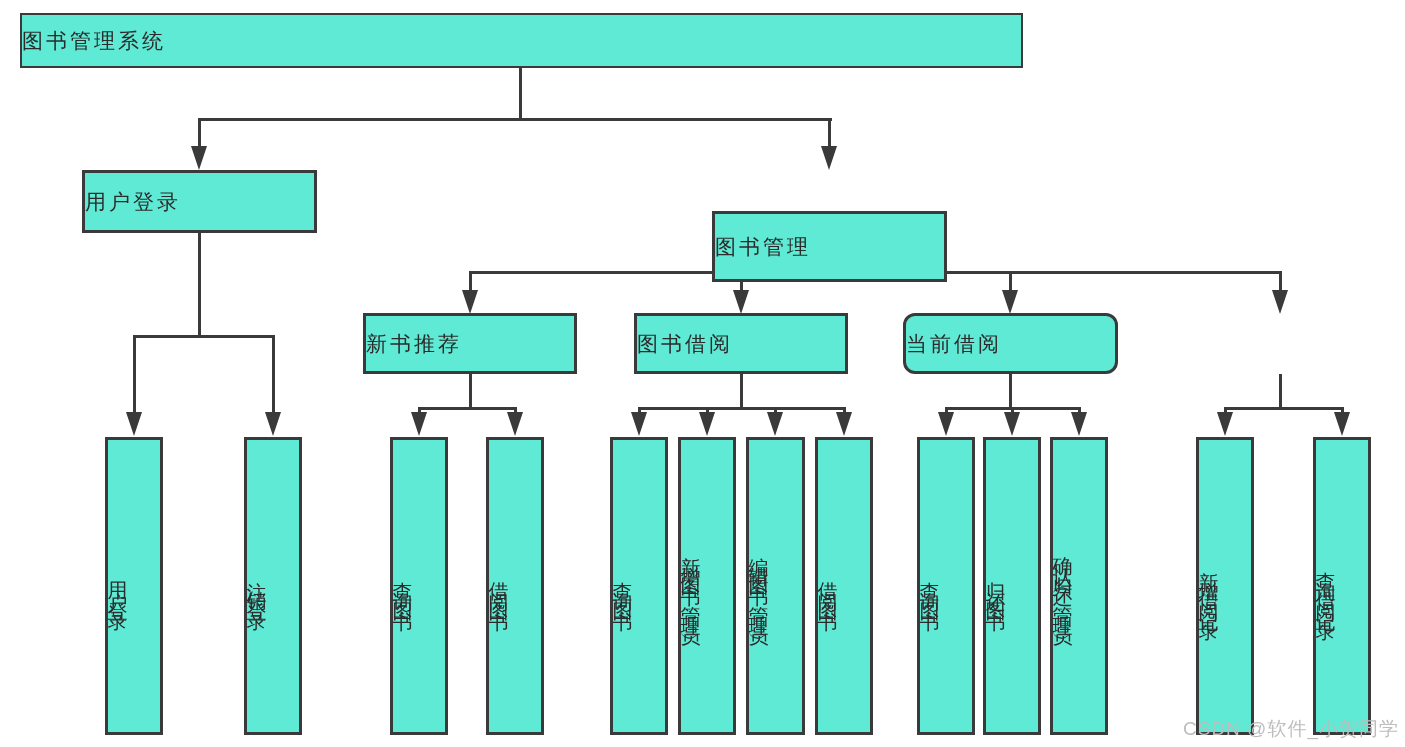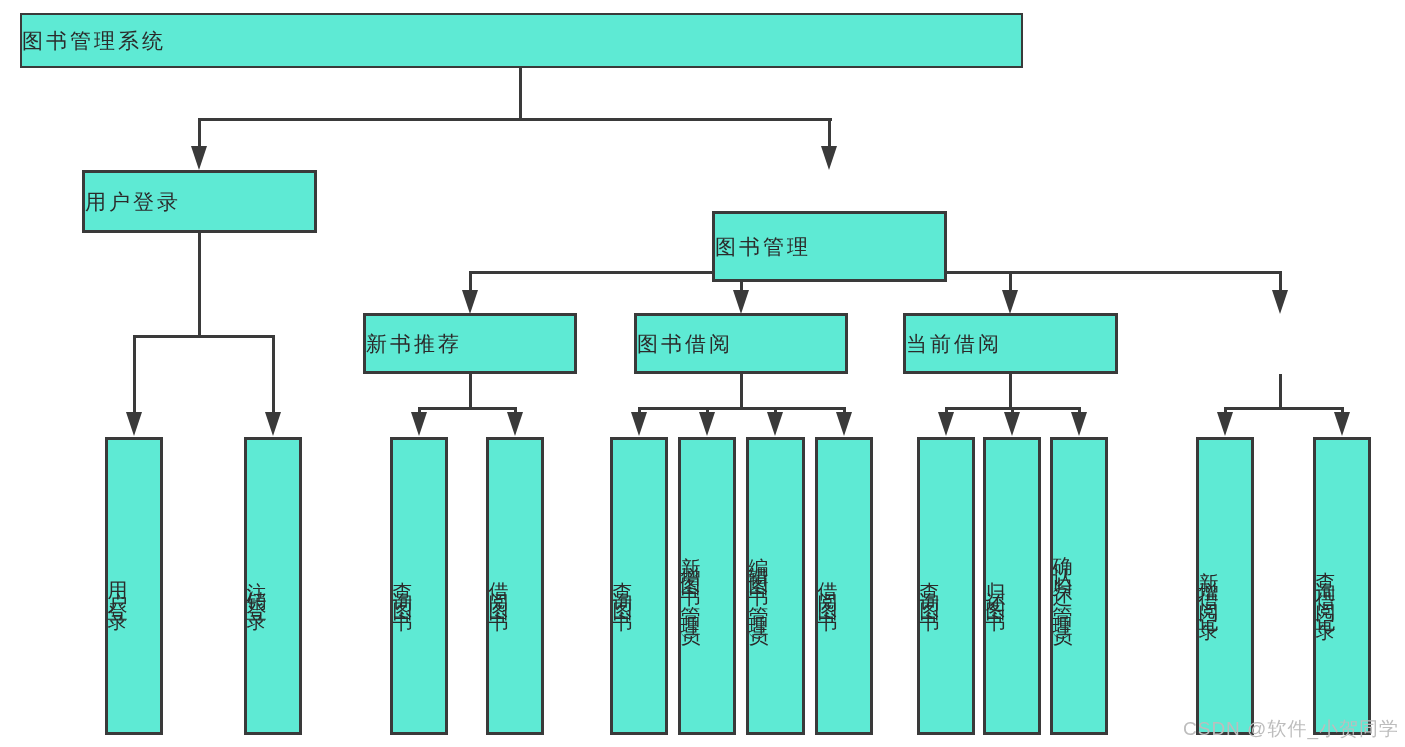--- a/index.html
+++ b/index.html
@@ -67,21 +67,21 @@
   <div class="box" style="left:712px;top:170px;width:235px;height:71px;margin-top:41px;">
     <span class="hlabel">图书管理</span>
   </div>
 
   <div class="box" style="left:634px;top:313px;width:214px;height:61px;">
     <span class="hlabel">图书借阅</span>
   </div>
   <div class="box" style="left:363px;top:313px;width:214px;height:61px;">
     <span class="hlabel">新书推荐</span>
   </div>
-  <div class="box" style="left:903px;top:313px;width:215px;height:61px;">
+  <div class="box" style="left:903px;top:313px;width:215px;height:61px;border-radius:12px;">
     <span class="hlabel">当前借阅</span>
   </div>
 
   <div class="box" style="left:105px;top:437px;width:58px;height:298px;">
     <span class="vlabel">用户登录</span>
   </div>
   <div class="box" style="left:244px;top:437px;width:58px;height:298px;">
     <span class="vlabel">注销登录</span>
   </div>
 

